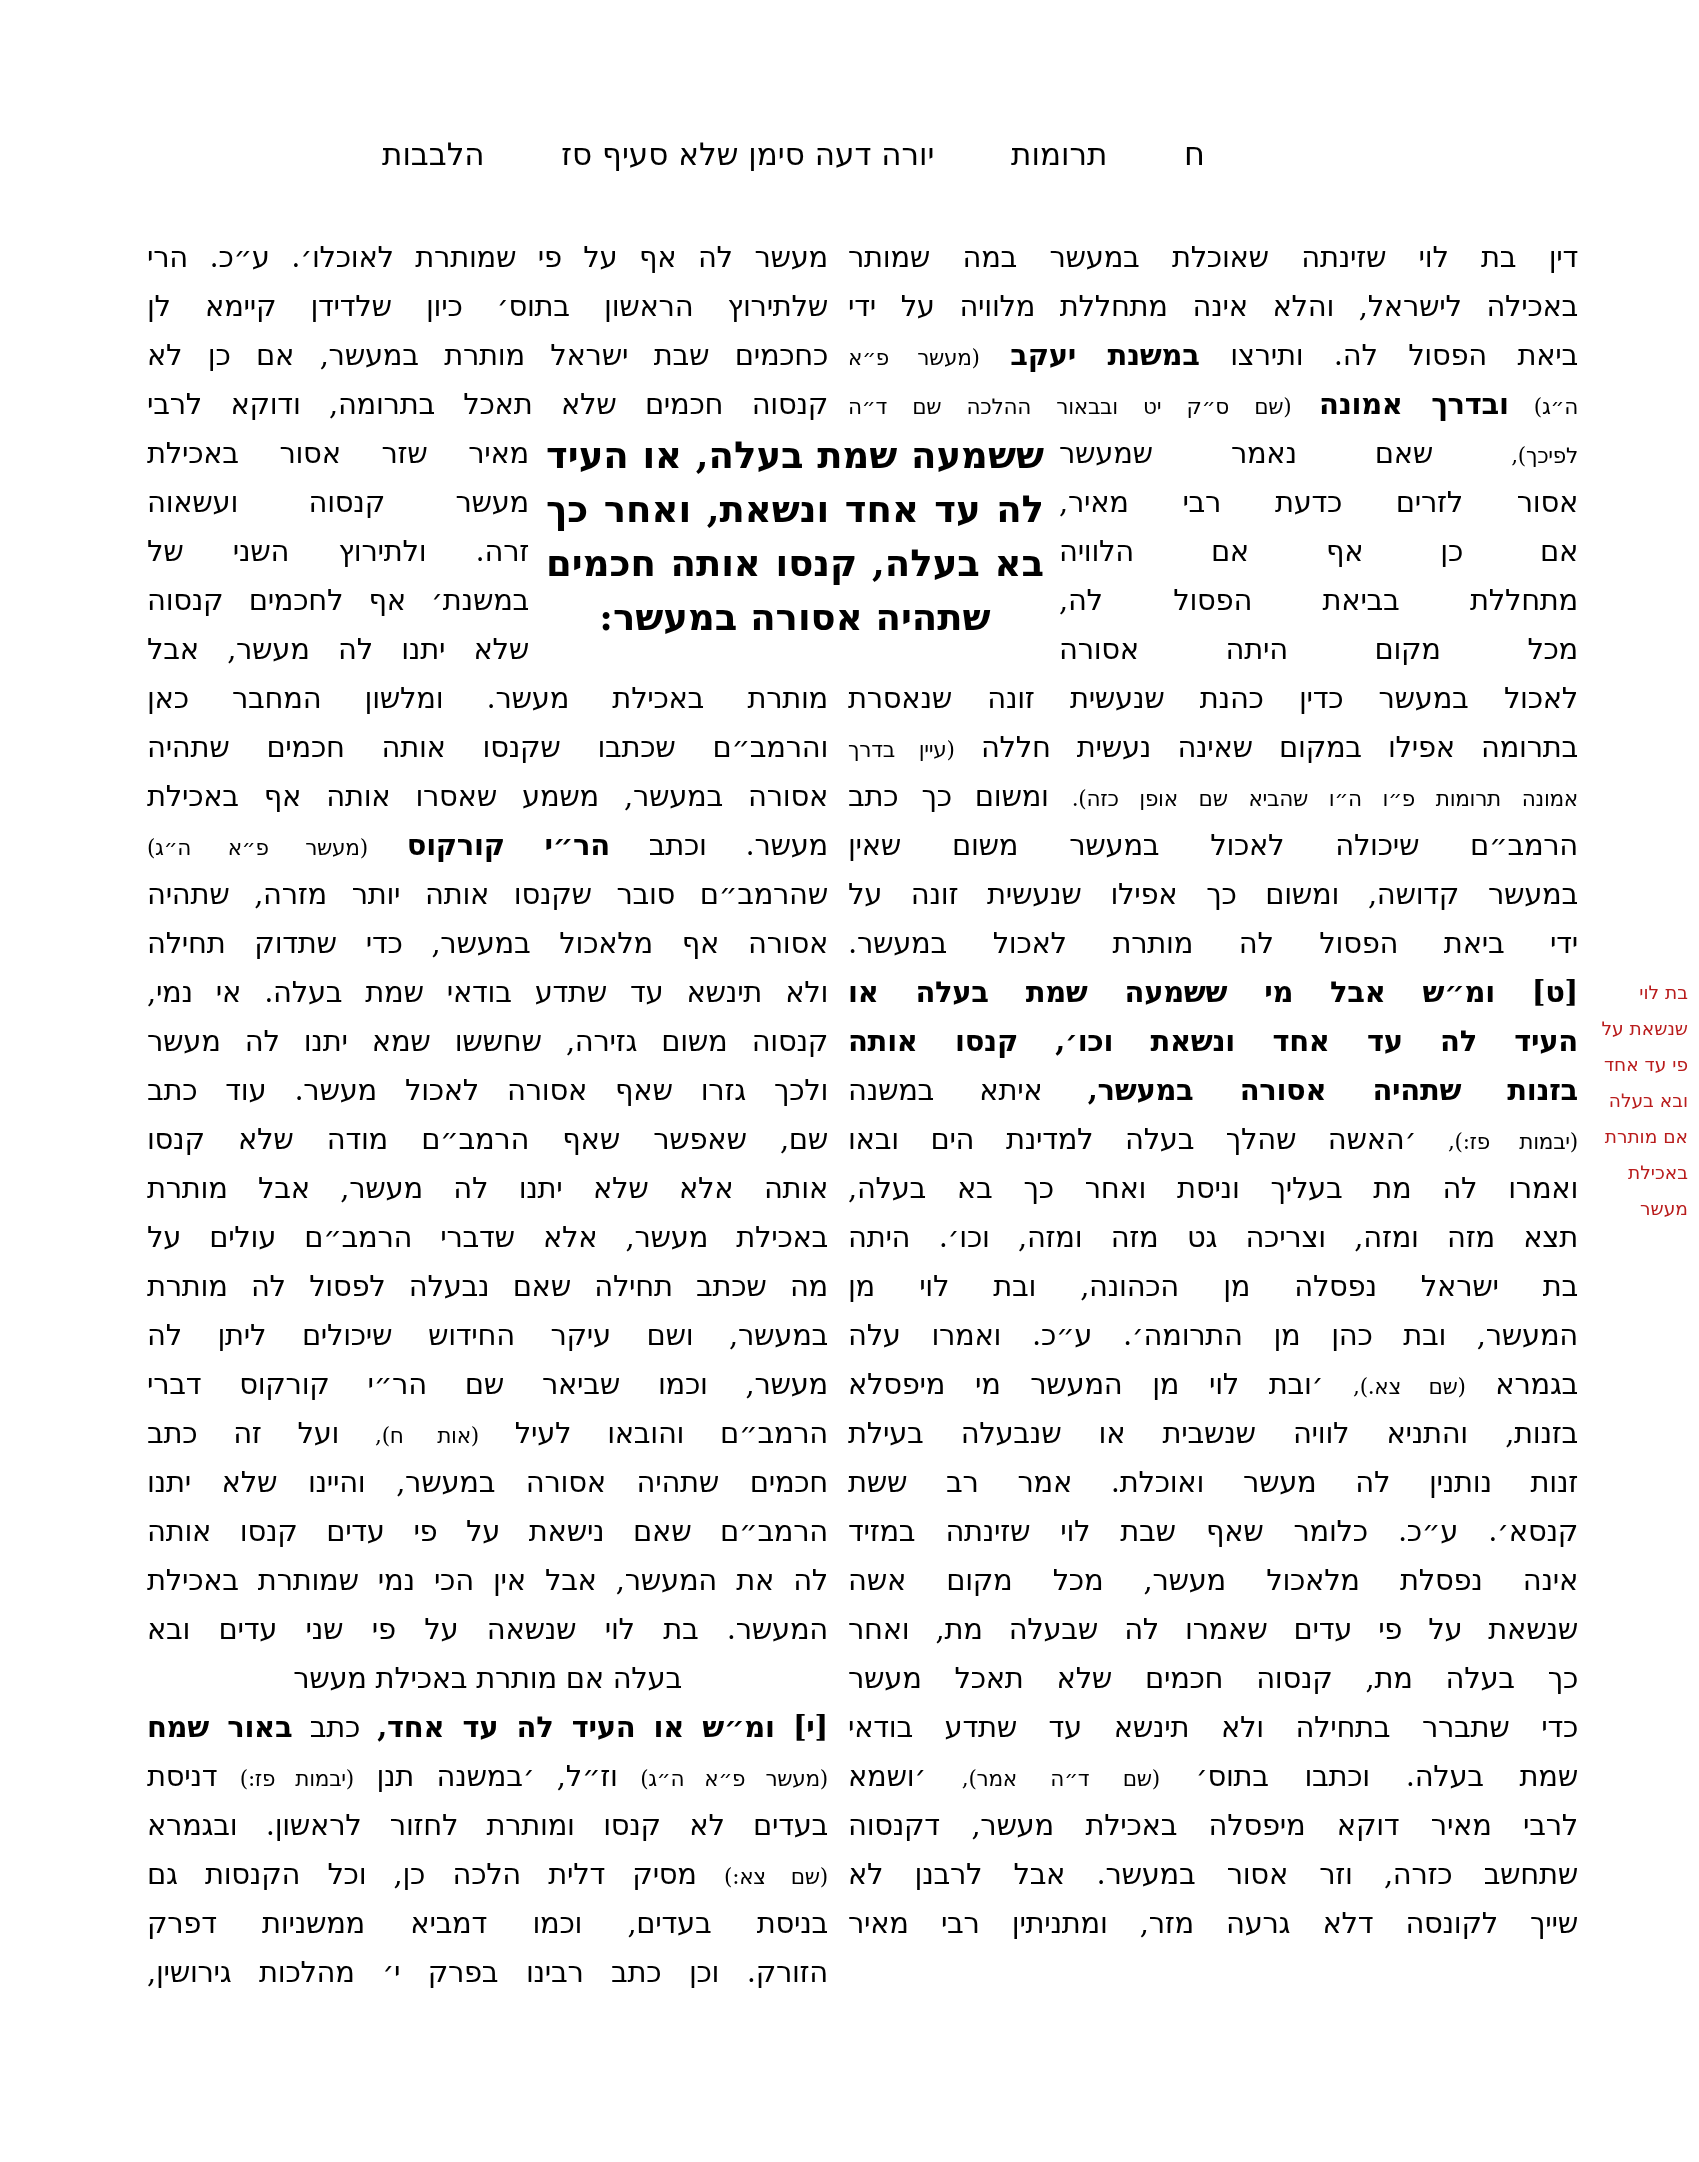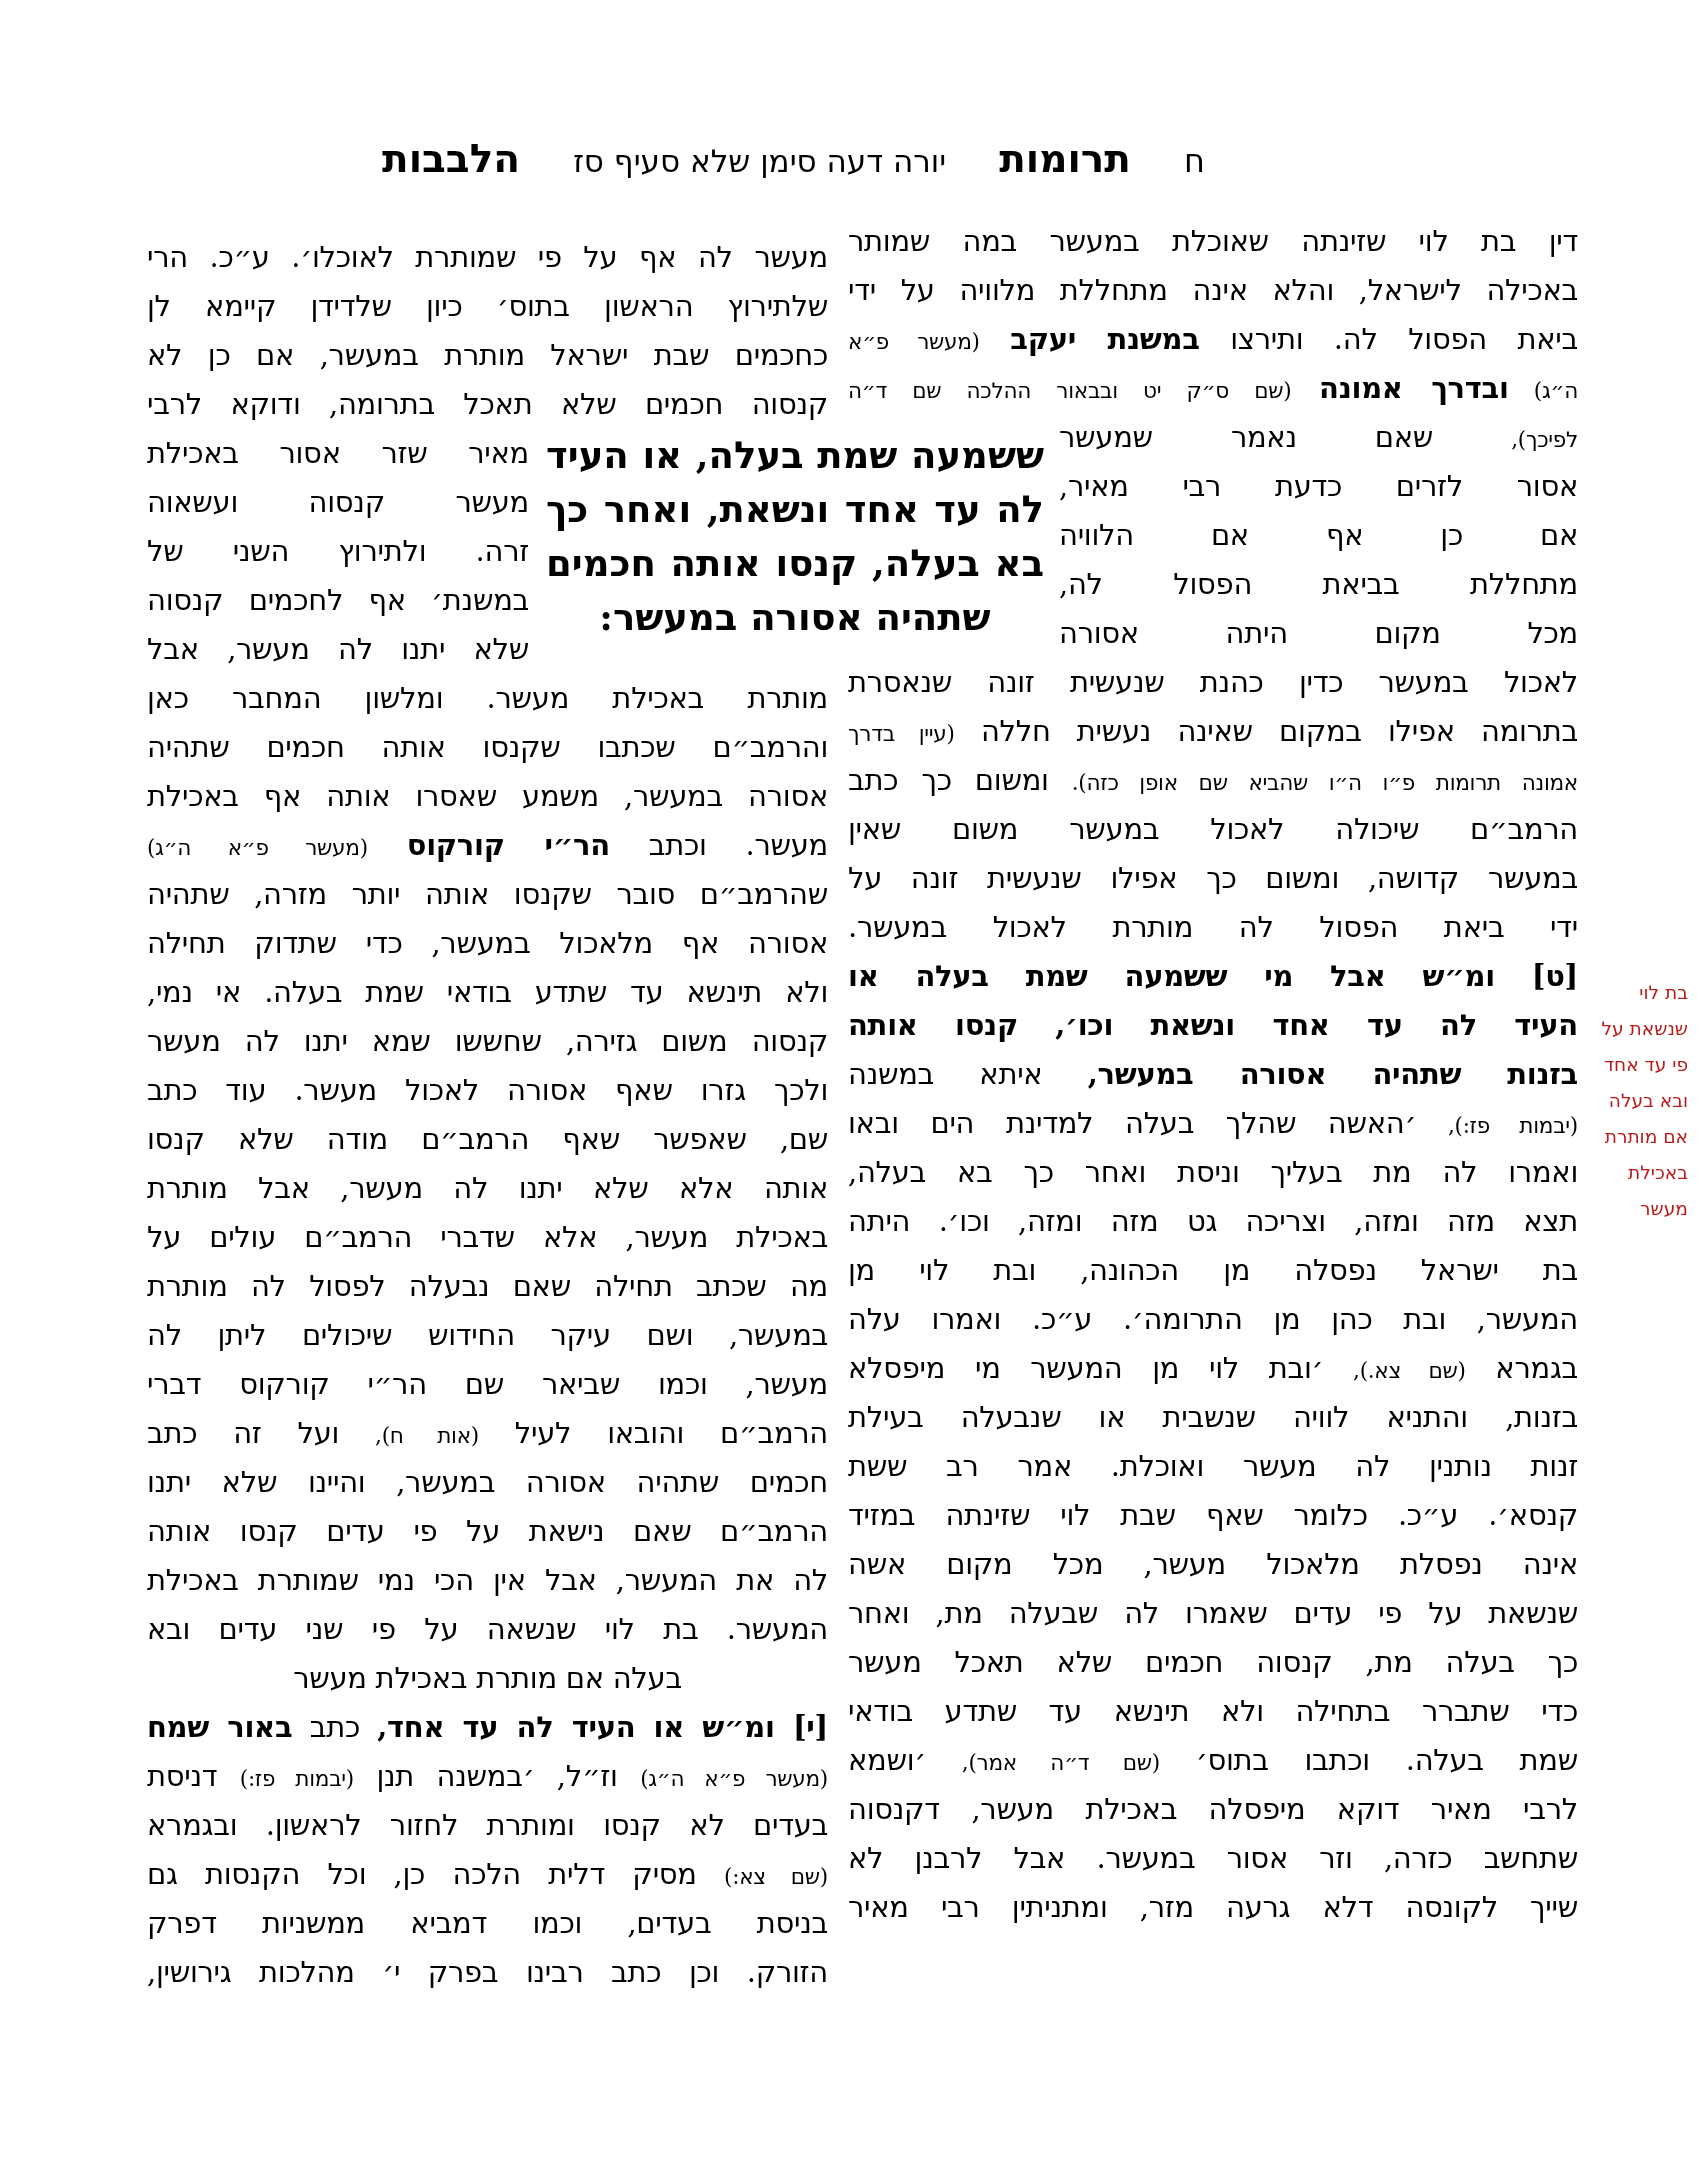--- a/index.html
+++ b/index.html
@@ -9,34 +9,34 @@
     font-family:"DejaVu Serif","DejaVu Sans",serif;direction:rtl;
   }
   .page{position:absolute;inset:0;background:#fff}
 
   
   #header{
     position:absolute;left:382px;top:135px;width:823px;height:59px;
     display:flex;justify-content:space-between;align-items:baseline;direction:rtl;
   }
   .hdr-page-num{font-size:32px}
-  .hdr-bold{font-size:39px;font-weight:bold}
+  .hdr-bold{font-size:31px;font-weight:normal}
   .hdr-mid{font-size:31px}
 
   
   .line{
     height:49px;line-height:49px;font-size:29px;
     text-align:justify;text-align-last:justify;
     white-space:nowrap;overflow:hidden;letter-spacing:-0.3px;
   }
   .b{font-weight:bold}
   .sm{font-size:21.6px}
 
   
-  #right-col{position:absolute;left:848px;top:217px;width:730px}
+  #right-col{position:absolute;left:848px;top:233px;width:730px}
   #right-narrow{width:519px;margin-left:211px}
   #left-col{position:absolute;left:147px;top:233px;width:681px}
   #left-narrow{width:382px;margin-right:299px}
 
   
   #left-body .line:nth-child(21){text-align-last:center}
 
   
   #sa-block{position:absolute;left:546px;top:428px;width:498px}
   #sa-block .line{font-size:37px;font-weight:bold;height:54px;line-height:54px;letter-spacing:0}

